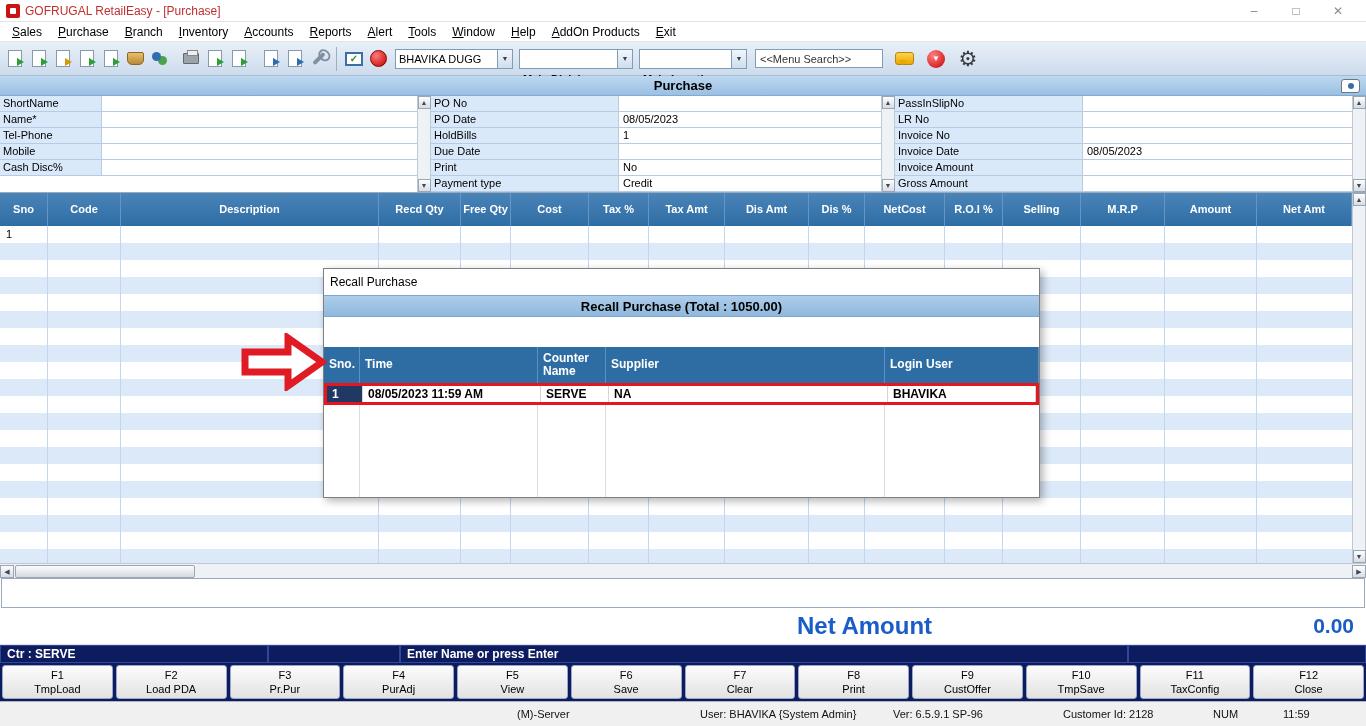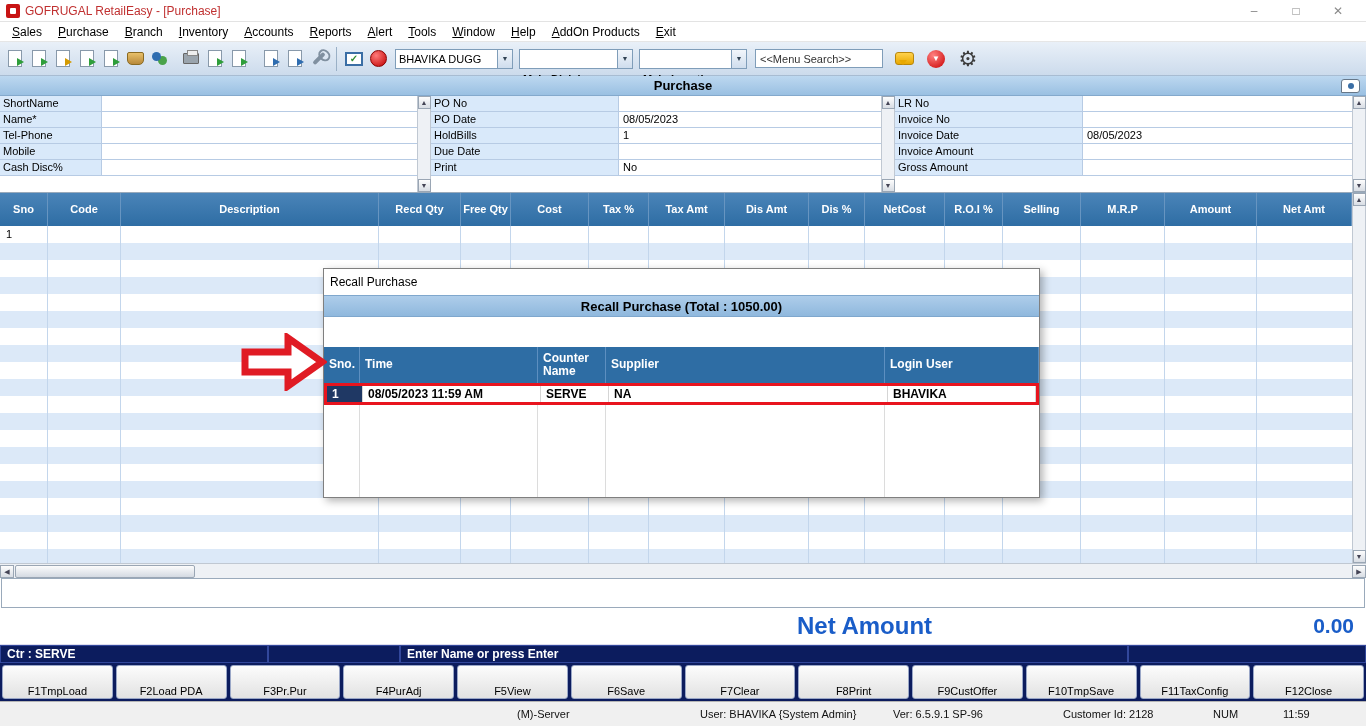--- a/index.html
+++ b/index.html
@@ -82,21 +82,21 @@
   .net-strip { height:37px; background:#fff; display:flex; align-items:center; border-bottom:1px solid #dde; }
   .net-spacer { width:797px; }
   .net-label { color:#1a5dc8; font-weight:bold; font-size:24px; }
   .net-value { color:#1a5dc8; font-weight:bold; font-size:21px; margin-left:auto; padding-right:12px; }
 
   .navy-bar { height:18px; background:#0c1c5e; display:flex; color:#fff; font-weight:bold; font-size:12px; }
   .seg { border:1px solid #32479b; display:flex; align-items:center; padding:0 6px; white-space:nowrap; overflow:hidden; }
   .seg1{width:268px;} .seg2{width:132px;} .seg3{width:728px;} .seg4{flex:1;}
 
   .fkeys { height:38px; background:#0c1c5e; display:flex; gap:3px; padding:2px 2px; }
-  .fkey { flex:1; background:linear-gradient(#fcfcfc,#e2e2e2); border:1px solid #9aa7c7; border-radius:3px; display:flex; flex-direction:row; align-items:flex-end; justify-content:center; font-size:11px; line-height:1.3; cursor:pointer; }
+  .fkey { flex:1; background:linear-gradient(#fcfcfc,#e2e2e2); border:1px solid #9aa7c7; border-radius:3px; display:flex; flex-direction:column; align-items:center; justify-content:center; font-size:11px; line-height:1.3; cursor:pointer; }
 
   .bottombar { height:25px; background:#f0f0f0; border-top:1px solid #b5b5b5; position:relative; font-size:11px; color:#111; }
   .bb { position:absolute; top:6px; white-space:nowrap; }
 
   
   .dialog { position:absolute; left:323px; top:268px; width:717px; height:230px; background:#fff; border:1px solid #7f7f7f; box-shadow:3px 3px 8px rgba(0,0,0,.3); z-index:10; display:flex; flex-direction:column; }
   .dialog-title { height:26px; padding:6px 6px 0; font-size:12px; background:#fff; }
   .dialog-band { height:22px; background:linear-gradient(#aecdea,#8fb8dd); border-top:1px solid #7fa7cd; border-bottom:1px solid #7fa7cd; display:flex; align-items:center; justify-content:center; font-weight:bold; font-size:13px; }
   .dialog-colheader { height:36px; background:#2e6da4; color:#fff; font-weight:bold; font-size:12px; display:flex;margin-top:30px; }
   .dch { display:flex; align-items:center; padding:0 5px; border-right:1px solid #5d8fc0; line-height:1.1; }
@@ -257,26 +257,34 @@
         <div class="fvalue">1</div>
       </div>
     <div class="frow">
         <div class="flabel lw188">Due Date</div>
         <div class="fvalue"></div>
       </div>
     <div class="frow">
         <div class="flabel lw188">Print</div>
         <div class="fvalue">No</div>
       </div>
+    <div class="frow">
+        <div class="flabel lw188">Payment type</div>
+        <div class="fvalue">Credit</div>
+      </div>
   </div>
   <div class="vscroll">
     <div class="sbtn">▲</div>
     <div class="sbtn">▼</div>
   </div>
   <div class="fgroup" style="width:457px">
+    <div class="frow">
+        <div class="flabel lw188">PassInSlipNo</div>
+        <div class="fvalue"></div>
+      </div>
     <div class="frow">
         <div class="flabel lw188">LR No</div>
         <div class="fvalue"></div>
       </div>
     <div class="frow">
         <div class="flabel lw188">Invoice No</div>
         <div class="fvalue"></div>
       </div>
     <div class="frow">
         <div class="flabel lw188">Invoice Date</div>

